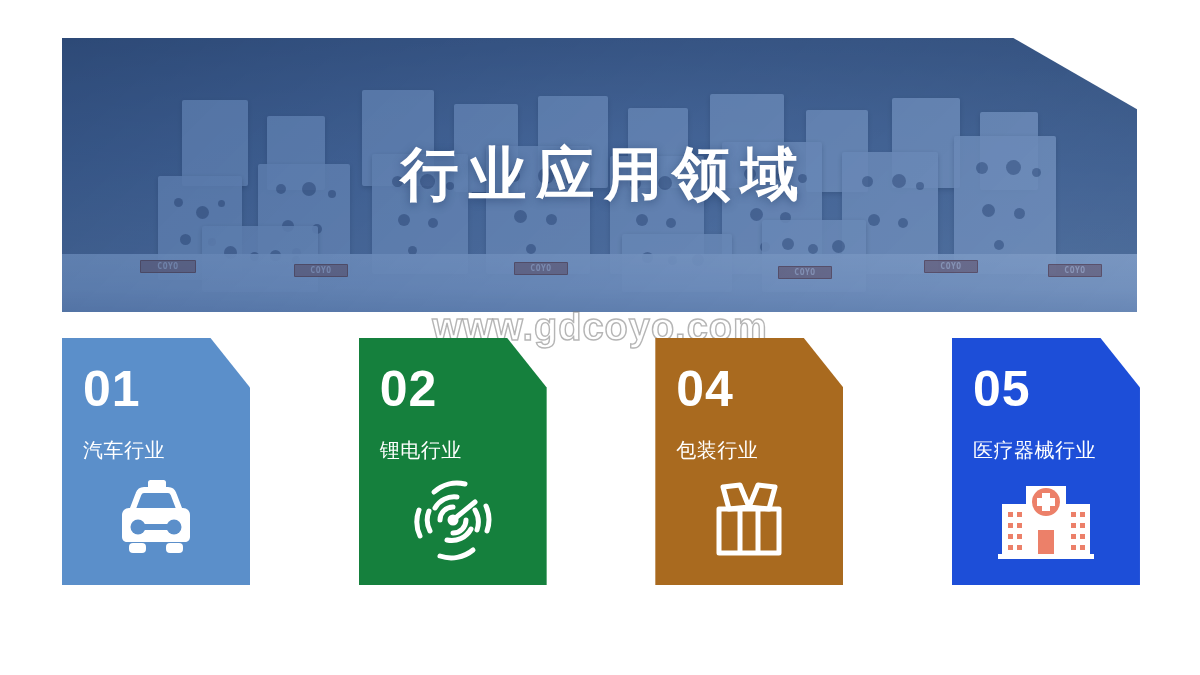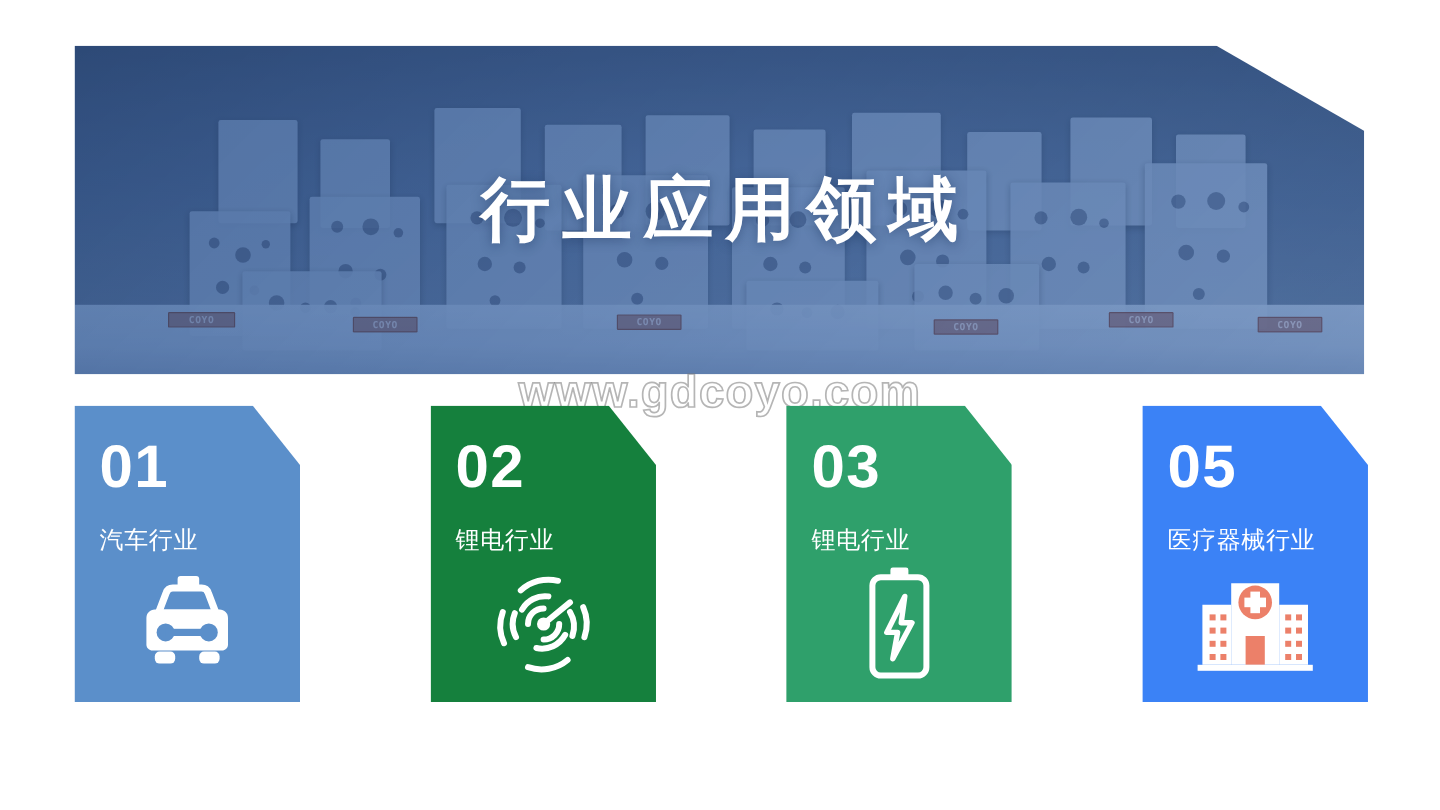--- a/index.html
+++ b/index.html
@@ -319,34 +319,36 @@
           <path d="M23 57 a24 24 0 0 1 -1 -20" stroke-width="5"></path>
           <path d="M27 18 a34 34 0 0 1 31 -8" stroke-width="5"></path>
           <path d="M66 76 a34 34 0 0 1 -33 6" stroke-width="5"></path>
           <path d="M79 32 a34 34 0 0 1 1 25" stroke-width="5"></path>
           <path d="M13 62 a34 34 0 0 1 -1 -26" stroke-width="5"></path>
           <path d="M46 46 L68 28" stroke-width="5"></path>
         </svg>
       </div>
     </div>
 
-    <div class="card" style="background:#2fa06b">
-      <div class="card-number">03</div>
-      <div class="card-label">锂电行业</div>
+
+    <div class="card" style="background:#a96a1f">
+      <div class="card-number">04</div>
+      <div class="card-label">包装行业</div>
       <div class="card-icon">
-        <svg width="70" height="96" viewBox="0 0 70 96" fill="none">
-          <rect x="28" y="2" width="15" height="8" rx="2" fill="#fff"></rect>
-          <rect x="13" y="10" width="45" height="82" rx="7" stroke="#fff" stroke-width="5" fill="none"></rect>
-          <path d="M40 26 L25 56 H34 L30 78 L46 48 H37 Z" stroke="#fff" stroke-width="4.5" stroke-linejoin="round" fill="none"></path>
+        <svg width="100" height="84" viewBox="0 0 100 84" fill="none" stroke="#fff" stroke-width="5" stroke-linejoin="round">
+          <path d="M24 10 L41 8 L50 30 L30 32 Z"></path>
+          <path d="M76 10 L59 8 L50 30 L70 32 Z"></path>
+          <path d="M20 32 H80 V76 H20 Z"></path>
+          <path d="M41 32 V76"></path>
+          <path d="M59 32 V76"></path>
         </svg>
       </div>
     </div>
 
-
-    <div class="card" style="background:#3b82f6">
+    <div class="card" style="background:#1d4ed8">
       <div class="card-number">05</div>
       <div class="card-label">医疗器械行业</div>
       <div class="card-icon">
         <svg width="104" height="82" viewBox="0 0 104 82" fill="none">
           <path d="M32 8 H72 V76 H32 Z" fill="#fff"></path>
           <circle cx="52" cy="24" r="14" fill="#ec8069"></circle>
           <rect x="48" y="15" width="8" height="18" fill="#fff"></rect>
           <rect x="43" y="20" width="18" height="8" fill="#fff"></rect>
           <rect x="44" y="52" width="16" height="24" fill="#ec8069"></rect>
           <path d="M8 26 H32 V76 H8 Z" fill="#fff"></path>

